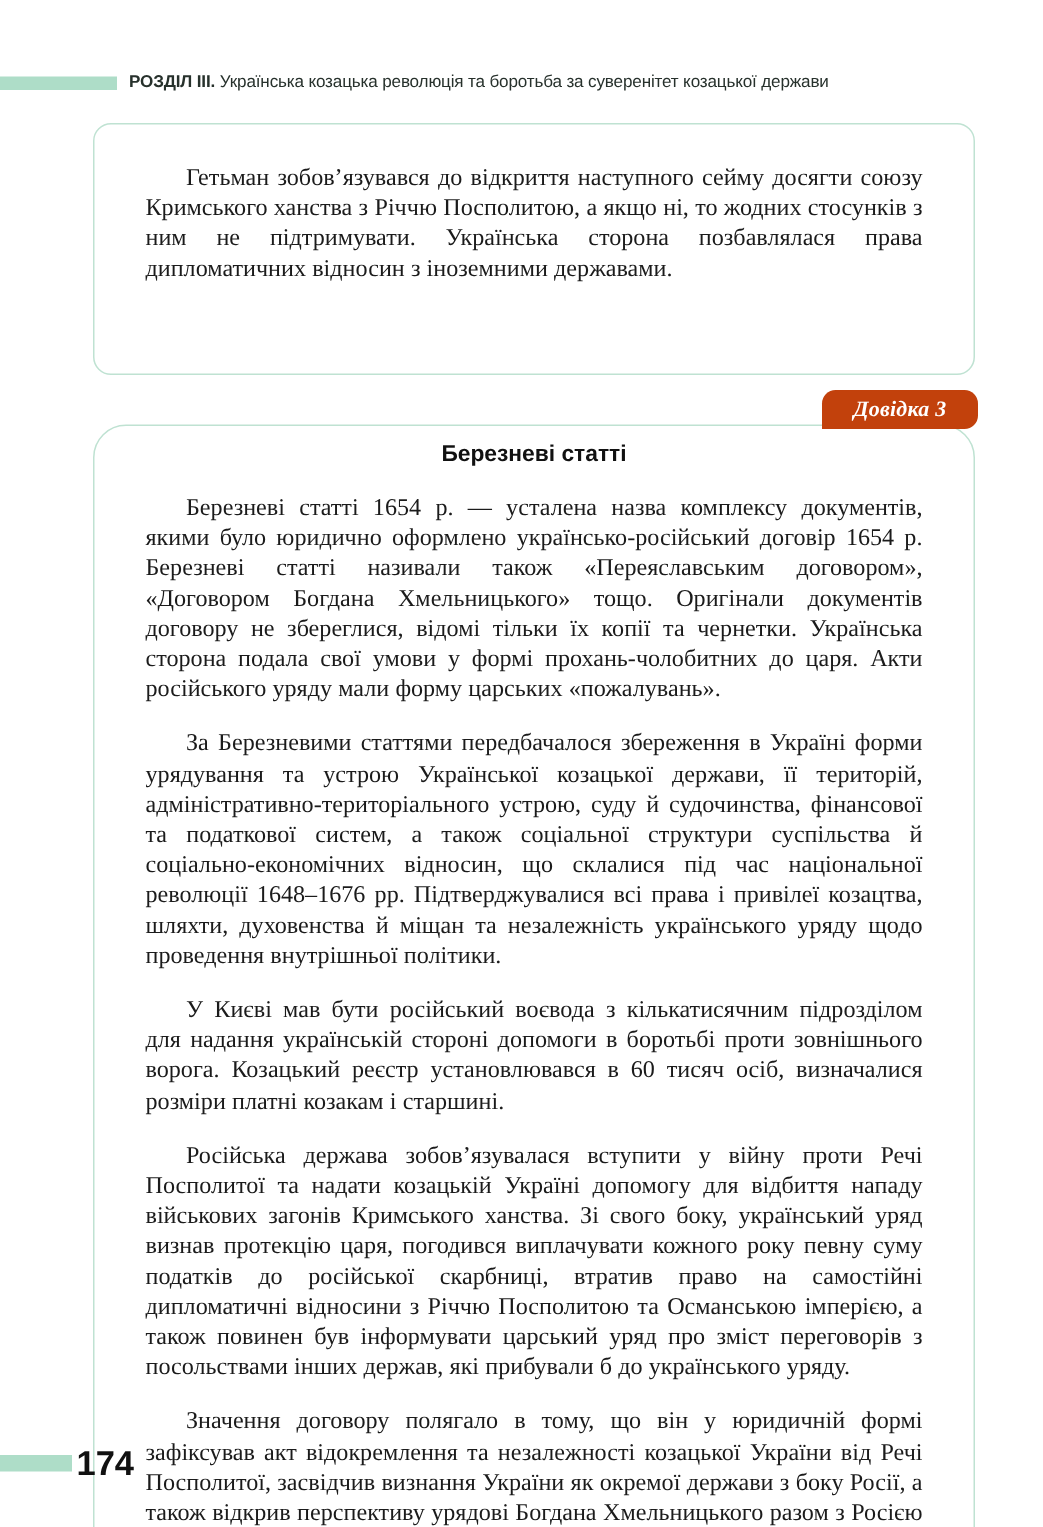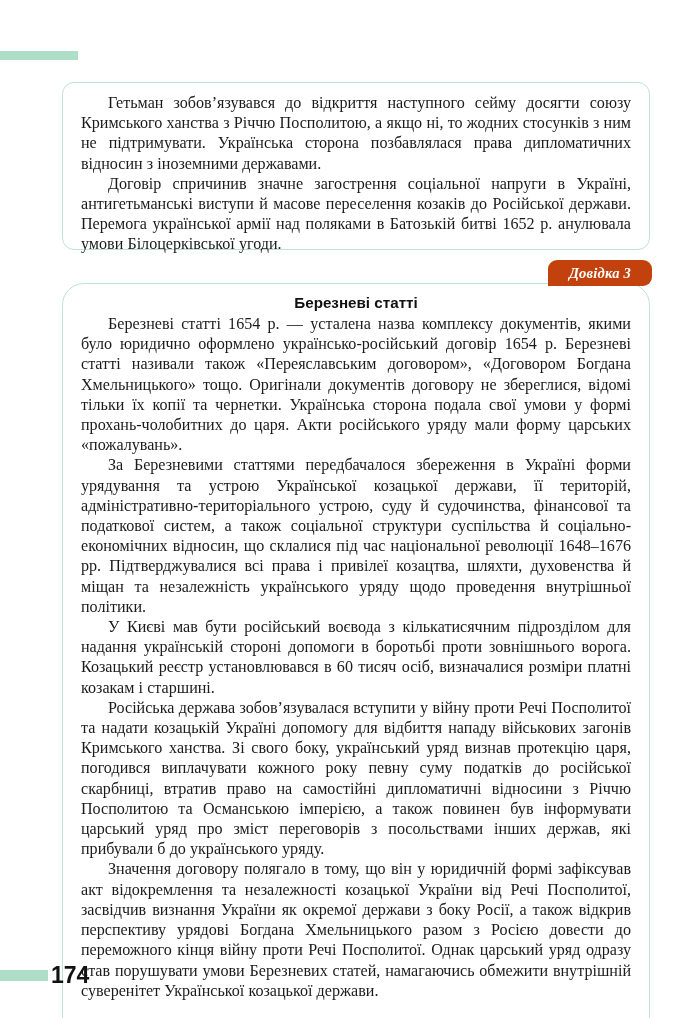--- a/index.html
+++ b/index.html
@@ -63,21 +63,21 @@
     left: 62px;
     top: 283px;
     width: 588px;
     height: 836px;
     padding: 9px 18px 10px 18px;
     border-radius: 22px;
   }
 
   
   p.body {
-    margin: 0;
+    margin: 16px;
     text-align: justify;
     text-indent: 27px;
     font-size: 16.1px;
     line-height: 20.2px;
     hyphens: manual;
     word-spacing: 0.1px;
   }
   p.body + p.body {
     margin-top: 0;
   }
@@ -136,25 +136,25 @@
     font-size: 23px;
     color: #111111;
     line-height: 1;
   }
 </style>
 </head>
 <body>
 
 <div class="running-header">
   <div class="header-rule"></div>
+  <div class="header-text"><span class="chapter">РОЗДІЛ III.</span><span> Українська козацька революція та боротьба за суверенітет козацької держави</span></div>
 </div>
 
 <div class="text-box" id="box-agreement">
   <p class="body">Гетьман зобов’язувався до відкриття наступного сейму досягти союзу Кримського ханства з Річчю Посполитою, а якщо ні, то жодних стосунків з ним не підтримувати. Українська сторона позбавлялася права дипломатичних відносин з іноземними державами.</p>
-  <p class="body">Договір спричинив значне загострення соціальної напруги в Україні, антигетьманські виступи й масове переселення козаків до Російської держави. Перемога української армії над поляками в Батозькій битві 1652 р. анулювала умови Білоцерківської угоди.</p>
 </div>
 
 <div class="ref-tab">
   <span>Довідка 3</span>
 </div>
 
 <div class="text-box" id="box-reference">
   <div class="box-heading">Березневі статті</div>
   <p class="body">Березневі статті 1654 р. — усталена назва комплексу документів, якими було юридично оформлено українсько-російський договір 1654 р. Березневі статті називали також «Переяславським договором», «Договором Богдана Хмельницького» тощо. Оригінали документів договору не збереглися, відомі тільки їх копії та чернетки. Українська сторона подала свої умови у формі прохань-чолобитних до царя. Акти російського уряду мали форму царських «пожалувань».</p>
   <p class="body">За Березневими статтями передбачалося збереження в Україні форми урядування та устрою Української козацької держави, її територій, адміністративно-територіального устрою, суду й судочинства, фінансової та податкової систем, а також соціальної структури суспільства й соціально-економічних відносин, що склалися під час національної революції 1648–1676 рр. Підтверджувалися всі права і привілеї козацтва, шляхти, духовенства й міщан та незалежність українського уряду щодо проведення внутрішньої політики.</p>

